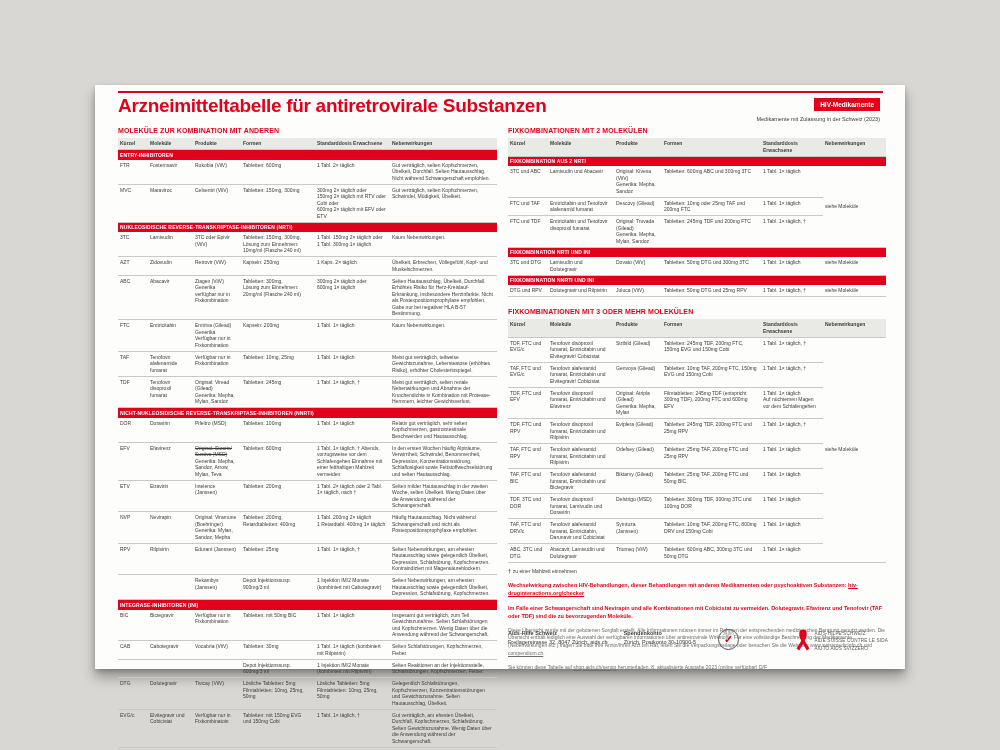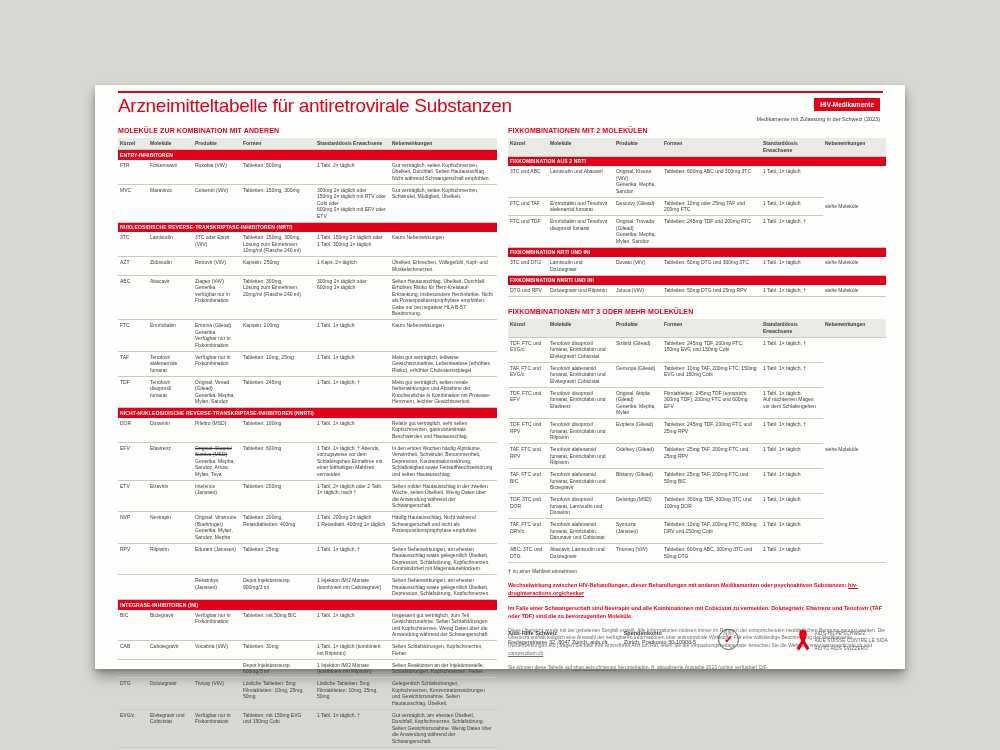--- a/index.html
+++ b/index.html
@@ -2,21 +2,21 @@
 <html><head>
 <meta charset="utf-8">
 <style>
   :root{ --red:#e2001a; --ink:#3c3c3b; --gray:#6e6e6c; }
   *{box-sizing:border-box}
   html,body{margin:0;padding:0}
   body{width:1000px;height:750px;overflow:hidden;background:#d8d7d3;font-family:"Liberation Sans",sans-serif;position:relative}
   .sheet{position:absolute;left:95px;top:85px;width:810px;height:584px;background:#fdfdfb;
          box-shadow:0 8px 12px rgba(0,0,0,.33),0 2px 4px rgba(0,0,0,.18)}
   .toprule{position:absolute;left:23px;right:22px;top:6px;height:2px;background:var(--red)}
-  .title{position:absolute;left:23px;top:10px;margin:0;font-size:19px;letter-spacing:-.3px;color:var(--red);font-weight:normal}
+  .title{position:absolute;left:23px;top:10px;margin:0;font-size:19px;letter-spacing:-.3px;color:var(--red);font-weight:bold}
   .badge{position:absolute;top:13px;right:25px;background:var(--red);color:#fff;font-size:6.5px;font-weight:bold;padding:3px 6px}
   .subtitle{position:absolute;top:31px;right:25px;font-size:5.5px;color:var(--ink)}
   .col{position:absolute;top:42px}
   .col-left{left:23px;width:379px}
   .col-right{left:413px;width:378px}
   .sec-heading{color:var(--red);font-weight:bold;font-size:7px;margin:0 0 4px;letter-spacing:.1px}
   .sec-heading.second{margin-top:11px}
   table{border-collapse:collapse;table-layout:fixed;width:100%}
   th,td{font-size:5px;line-height:1.3;text-align:left;vertical-align:top;padding:2px 4px 2.5px 2px;color:var(--ink);word-wrap:break-word}
   tr.head th{background:#e9e9e6;font-weight:bold}

